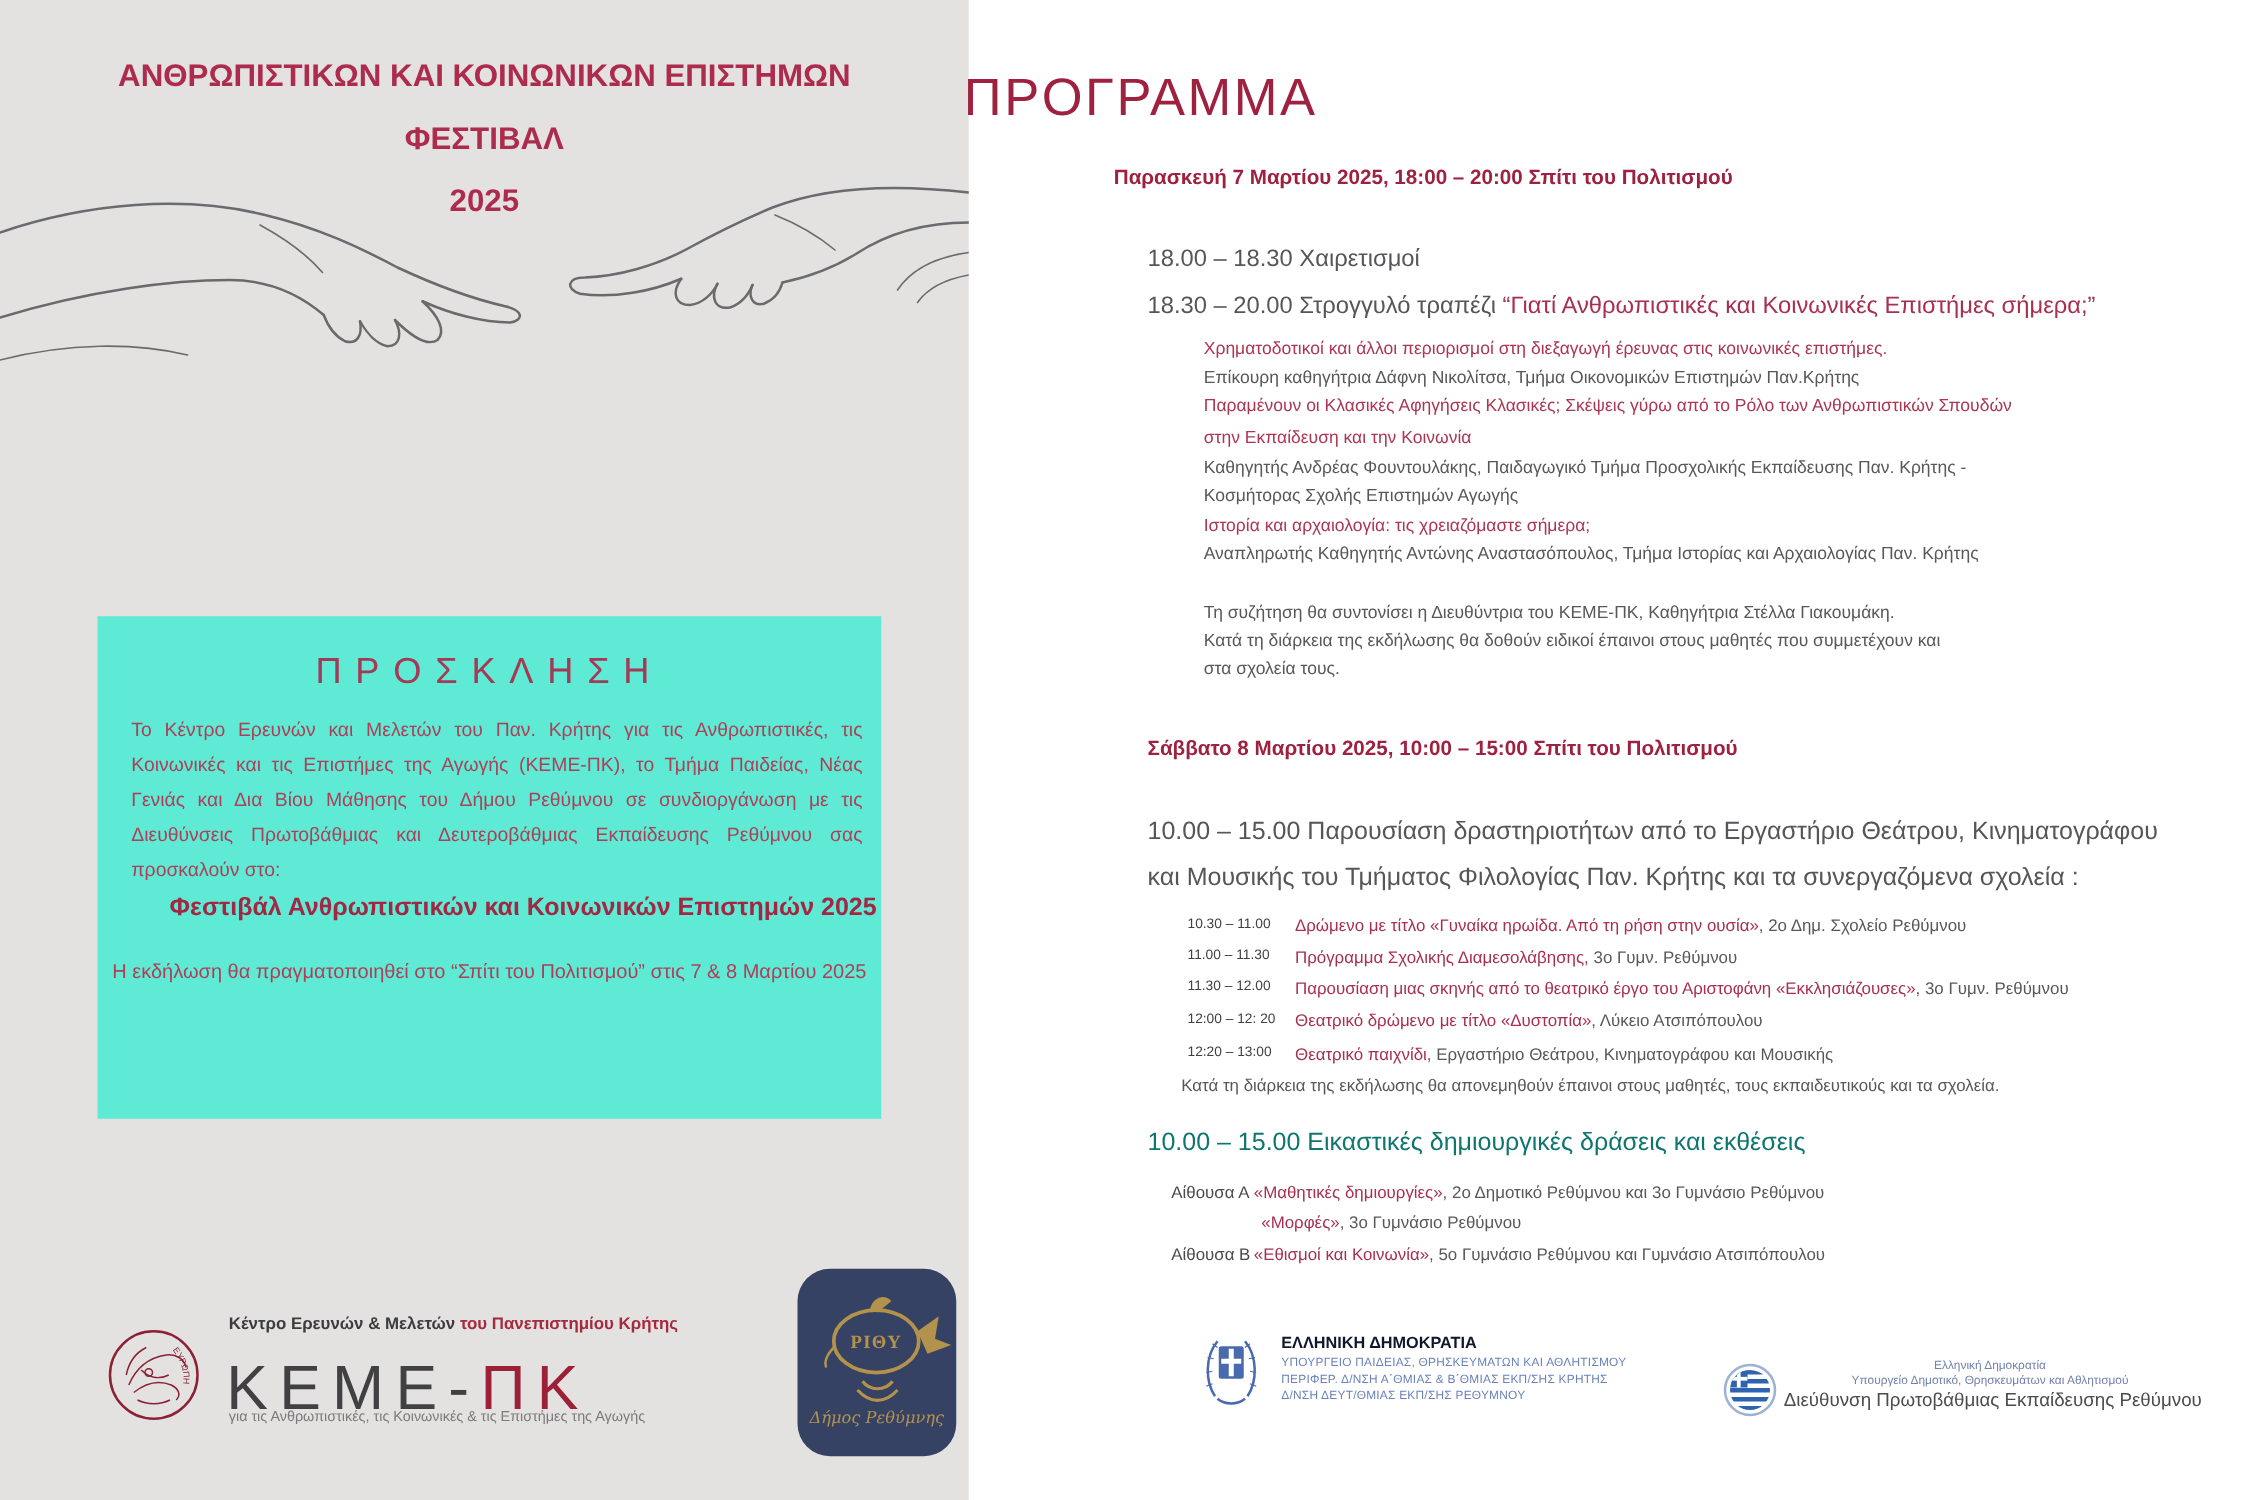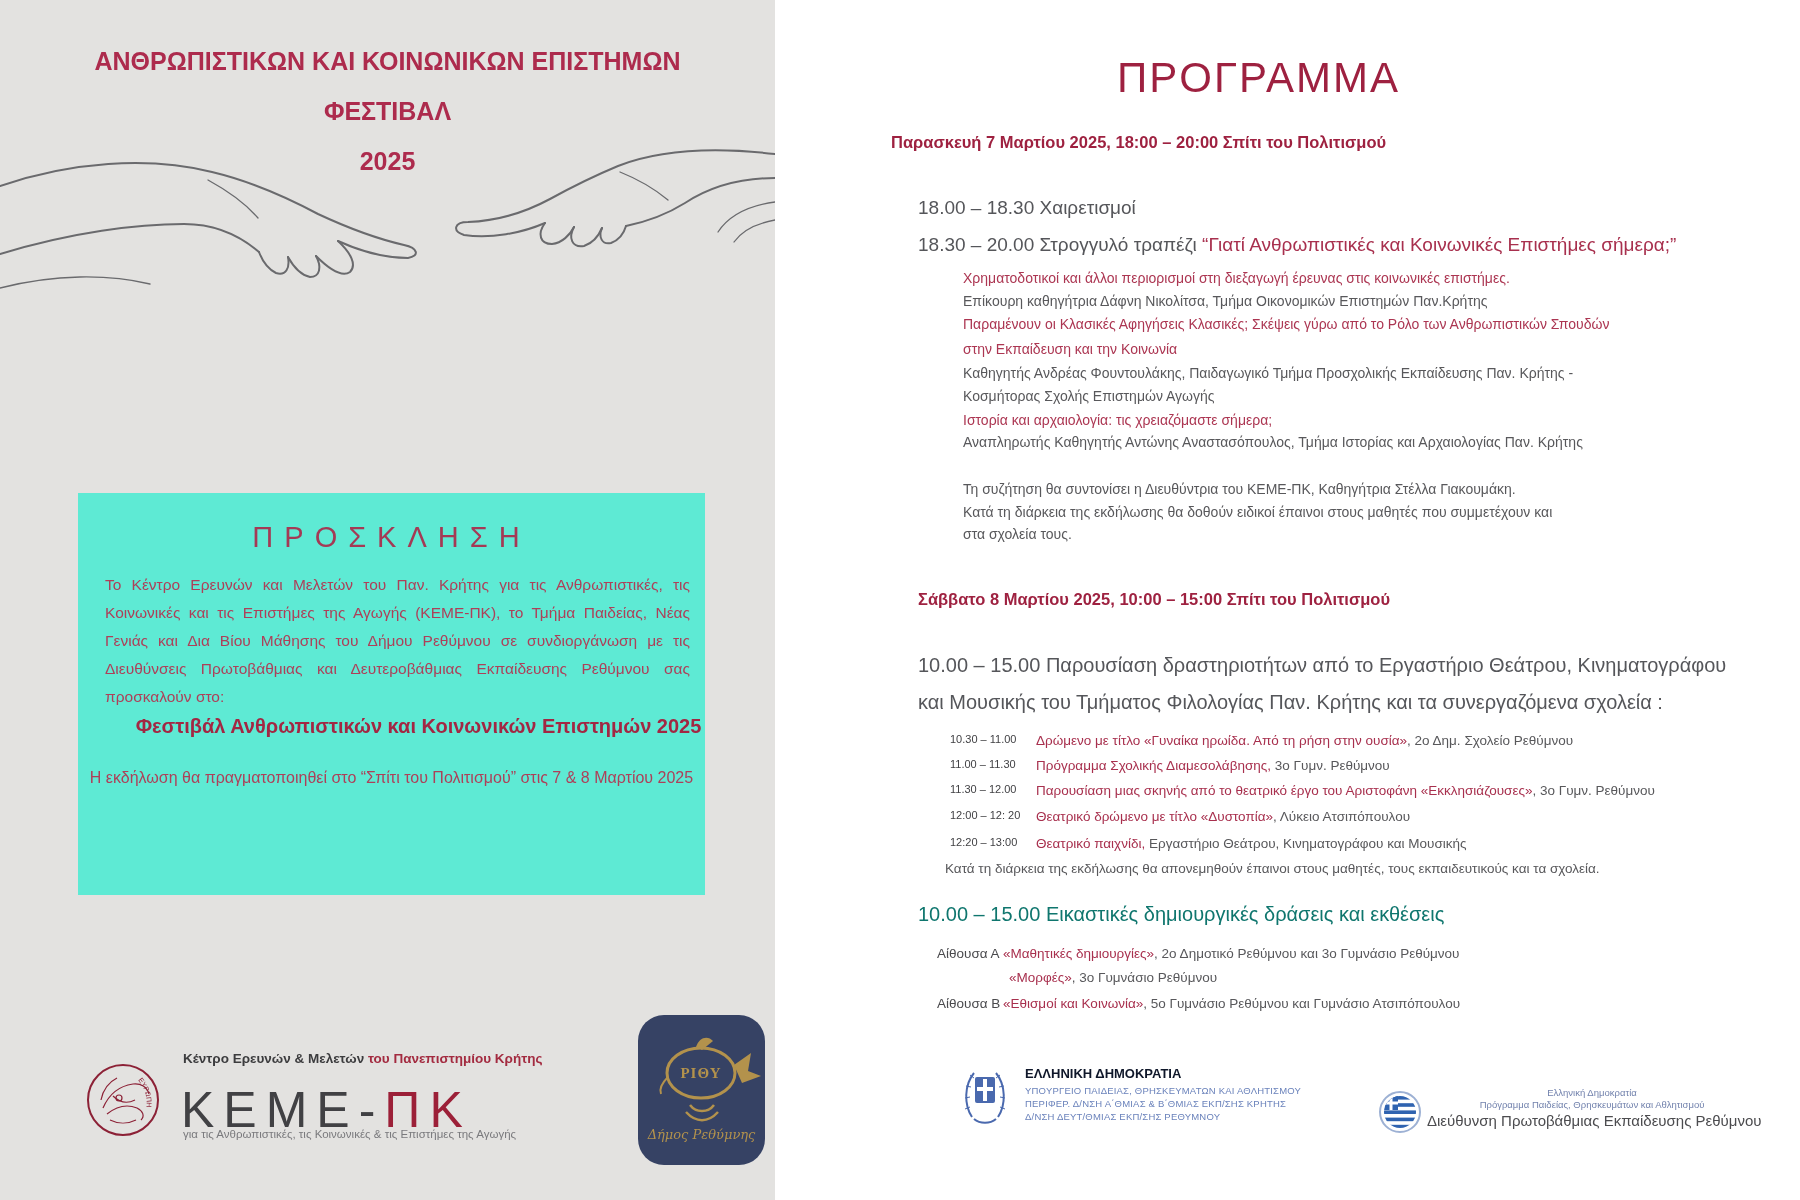--- a/index.html
+++ b/index.html
@@ -30,21 +30,21 @@
   .keme-top .red{color:#a32b40;}
   .keme-big{left:181px;top:1081px;font-size:50px;letter-spacing:9px;color:#414144;}
   .keme-big .red{color:#9c2038;}
   .keme-sub{left:183px;top:1128px;font-size:11.5px;color:#7a7a7d;}
 
   .muni{position:absolute;left:638px;top:1015px;width:127px;height:150px;background:#364264;border-radius:26px;}
   .muni-sign{position:absolute;left:0;top:112px;width:100%;text-align:center;
     font-family:"DejaVu Serif",serif;font-style:italic;font-size:13px;color:#b3924c;}
 
   
-  .prog-title{left:796px;top:54px;width:925px;text-align:center;font-size:42px;
+  .prog-title{left:771px;top:54px;width:925px;font-size:42px;
     letter-spacing:2px;color:#9e2140;}
   .day-header{font-weight:bold;font-size:16.5px;color:#9e2140;}
   .slot{font-size:19px;color:#55565a;}
   .redtxt{color:#a8304e;}
   .graytxt{color:#58585b;}
   .detail{font-size:14px;}
   .detail.red{color:#ac3652;}
   .detail.gray{color:#58585b;}
   .mod{font-size:14px;color:#58585b;}
   .intro{font-size:20px;color:#55565a;}
@@ -233,14 +233,14 @@
     <rect x="6" y="13.2" width="32" height="3.6" fill="#2f63b0"></rect>
     <rect x="6" y="20.4" width="32" height="3.6" fill="#2f63b0"></rect>
     <rect x="6" y="27.6" width="32" height="3.6" fill="#2f63b0"></rect>
     <rect x="6" y="34.8" width="32" height="3.6" fill="#2f63b0"></rect>
     <rect x="6" y="6" width="14" height="14" fill="#2f63b0"></rect>
     <rect x="11.5" y="6" width="3" height="14" fill="#ffffff"></rect>
     <rect x="6" y="11.5" width="14" height="3" fill="#ffffff"></rect>
   </g>
 </svg>
 <div class="flag-small" style="top:1087px;">Ελληνική Δημοκρατία</div>
-<div class="flag-small" style="top:1099px;">Πρόγραμμα Παιδείας, Θρησκευμάτων και Αθλητισμού</div>
+<div class="flag-small" style="top:1099px;">Υπουργείο Δημοτικό, Θρησκευμάτων και Αθλητισμού</div>
 <div class="flag-main">Διεύθυνση Πρωτοβάθμιας Εκπαίδευσης Ρεθύμνου</div>
 
 </body></html>

